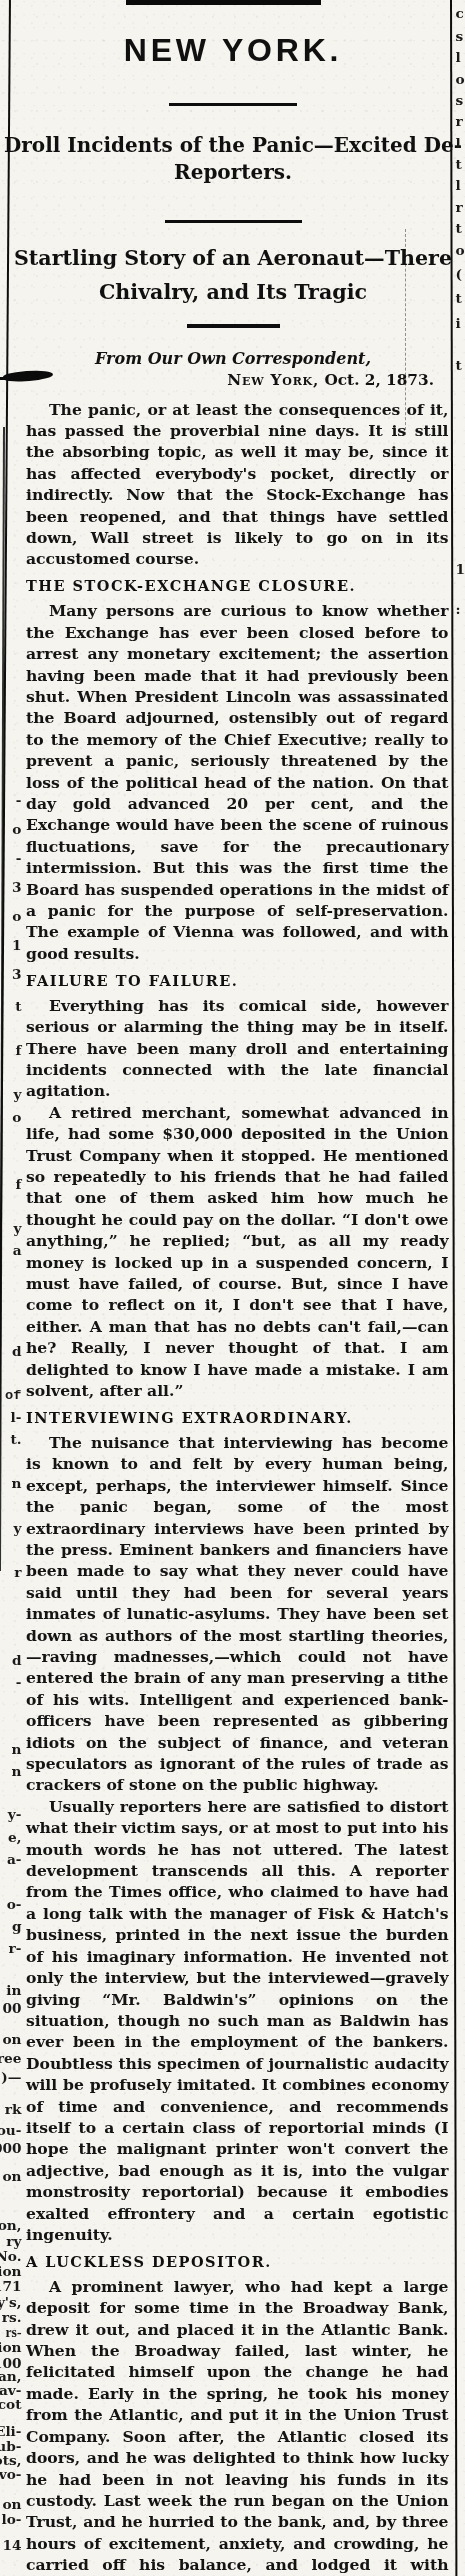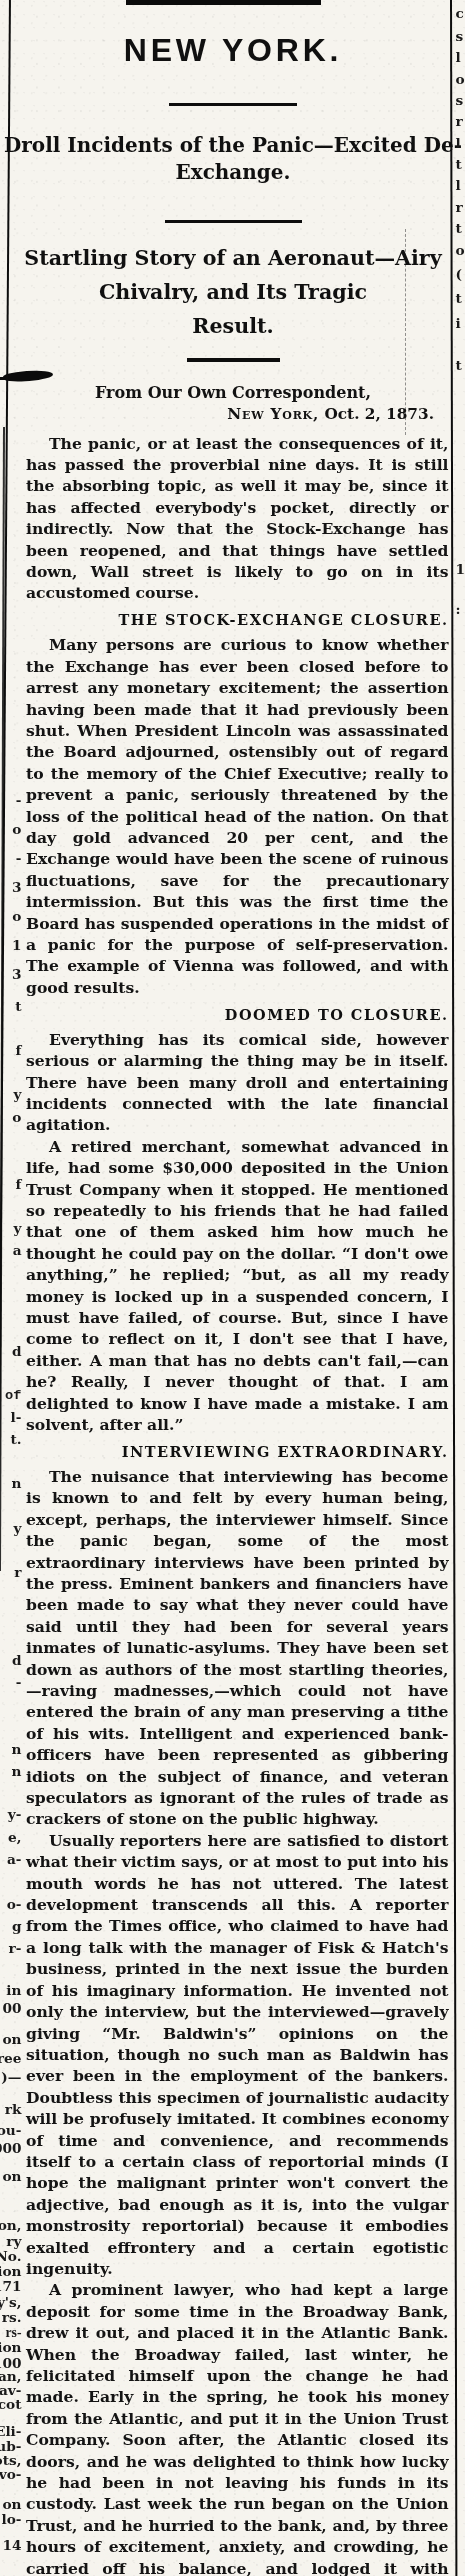--- a/index.html
+++ b/index.html
@@ -30,82 +30,82 @@
   .ink-blot-tail{position:absolute;left:0;top:377px;width:13.7px;height:3.1px;background:#0b0b0b;}
   
   .masthead{padding-top:9.2px;text-align:center;font-family:"Liberation Sans","DejaVu Sans",sans-serif;font-weight:bold;font-size:32px;line-height:38px;letter-spacing:3.8px;color:#101010;}
   .hrule{height:3.1px;background:#0d0d0d;margin:0 auto;}
   .hrule1{width:128px;margin-top:34px;}
   .hrule2{width:137px;margin-top:34px;}
   .hrule3{width:93px;height:3.8px;margin-top:15.3px;}
   .headline1{margin-top:26px;text-align:center;font-weight:bold;font-size:20px;line-height:27px;color:#101010;}
   .headline2{margin-top:18.3px;text-align:center;font-weight:bold;font-size:20.6px;line-height:34px;color:#101010;}
   
-  .credit{margin-top:20px;text-align:center;font-weight:bold;font-size:16px;line-height:21.4px;}
+  .credit{margin-top:20px;text-align:center;font-style:italic;font-weight:bold;font-size:16px;line-height:21.4px;}
   .place-date{text-align:right;padding-right:32px;font-weight:bold;font-size:15.3px;line-height:21.4px;}
   .place-date .sc{font-variant:small-caps;letter-spacing:0.8px;text-align:right;}
   
   .column{margin:7.6px 17.5px 0 26px;}
   .body-para{margin:0;font-size:15.6px;line-height:21.4px;font-weight:bold;text-align:justify;text-indent:23px;color:#141414;}
-  .section-heading{margin:7.6px 0 4.6px 0;text-align:right;font-size:14.5px;line-height:18.3px;font-weight:bold;letter-spacing:1.5px;color:#101010;}
+  .section-heading{margin:7.6px 0 4.6px 0;text-align:left;font-size:14.5px;line-height:18.3px;font-weight:bold;letter-spacing:1.5px;color:#101010;}
   
   .gutter{position:absolute;top:0;height:100%;}
   .gutter-left{left:0;width:23px;}
   .gutter-right{left:454px;width:11.4px;}
   .frag{position:absolute;right:1.5px;white-space:nowrap;font-weight:bold;font-size:13.7px;line-height:15.3px;color:#1a1a1a;font-family:"DejaVu Serif","Liberation Serif",serif;}
   .gutter-right .frag{right:auto;left:1.5px;}
 </style>
 </head>
 <body>
 
 <div class="page">
 
   <div class="top-bar"></div>
 
   <h1 class="masthead">NEW YORK.</h1>
 
   <div class="hrule hrule1"></div>
 
   <div class="headline1">
     <div>Droll Incidents of the Panic—Excited De-</div>
-    <div>Exchange.</div>
+    <div>Reporters.</div>
   </div>
 
   <div class="hrule hrule2"></div>
 
   <div class="headline2">
-    <div>Startling Story of an Aeronaut—Airy</div>
+    <div>Startling Story of an Aeronaut—There</div>
     <div>Chivalry, and Its Tragic</div>
-    <div>Result.</div>
   </div>
 
   <div class="hrule hrule3"></div>
 
   <div class="ink-blot"></div>
   <div class="ink-blot-tail"></div>
 
   <div class="credit">From Our Own Correspondent,</div>
   <div class="place-date">
     <span class="sc">New York,</span><span> Oct. 2, 1873.</span>
   </div>
 
   <div class="column">
     <p class="body-para">The panic, or at least the consequences of it, has passed the proverbial nine days. It is still the absorbing topic, as well it may be, since it has affected everybody's pocket, directly or indirectly. Now that the Stock-Exchange has been reopened, and that things have settled down, Wall street is likely to go on in its accustomed course.</p>
 
     <h3 class="section-heading">THE STOCK-EXCHANGE CLOSURE.</h3>
     <p class="body-para">Many persons are curious to know whether the Exchange has ever been closed before to arrest any monetary excitement; the assertion having been made that it had previously been shut. When President Lincoln was assassinated the Board adjourned, ostensibly out of regard to the memory of the Chief Executive; really to prevent a panic, seriously threatened by the loss of the political head of the nation. On that day gold advanced 20 per cent, and the Exchange would have been the scene of ruinous fluctuations, save for the precautionary intermission. But this was the first time the Board has suspended operations in the midst of a panic for the purpose of self-preservation. The example of Vienna was followed, and with good results.</p>
 
-    <h3 class="section-heading">DOOMED TO CLOSURE.</h3>
+    <h3 class="section-heading">FAILURE TO FAILURE.</h3>
     <p class="body-para">Everything has its comical side, however serious or alarming the thing may be in itself. There have been many droll and entertaining incidents connected with the late financial agitation.</p>
     <p class="body-para">A retired merchant, somewhat advanced in life, had some $30,000 deposited in the Union Trust Company when it stopped. He mentioned so repeatedly to his friends that he had failed that one of them asked him how much he thought he could pay on the dollar. “I don't owe anything,” he replied; “but, as all my ready money is locked up in a suspended concern, I must have failed, of course. But, since I have come to reflect on it, I don't see that I have, either. A man that has no debts can't fail,—can he? Really, I never thought of that. I am delighted to know I have made a mistake. I am solvent, after all.”</p>
 
     <h3 class="section-heading">INTERVIEWING EXTRAORDINARY.</h3>
     <p class="body-para">The nuisance that interviewing has become is known to and felt by every human being, except, perhaps, the interviewer himself. Since the panic began, some of the most extraordinary interviews have been printed by the press. Eminent bankers and financiers have been made to say what they never could have said until they had been for several years inmates of lunatic-asylums. They have been set down as authors of the most startling theories,—raving madnesses,—which could not have entered the brain of any man preserving a tithe of his wits. Intelligent and experienced bank-officers have been represented as gibbering idiots on the subject of finance, and veteran speculators as ignorant of the rules of trade as crackers of stone on the public highway.</p>
     <p class="body-para">Usually reporters here are satisfied to distort what their victim says, or at most to put into his mouth words he has not uttered. The latest development transcends all this. A reporter from the Times office, who claimed to have had a long talk with the manager of Fisk &amp; Hatch's business, printed in the next issue the burden of his imaginary information. He invented not only the interview, but the interviewed—gravely giving “Mr. Baldwin's” opinions on the situation, though no such man as Baldwin has ever been in the employment of the bankers. Doubtless this specimen of journalistic audacity will be profusely imitated. It combines economy of time and convenience, and recommends itself to a certain class of reportorial minds (I hope the malignant printer won't convert the adjective, bad enough as it is, into the vulgar monstrosity reportorial) because it embodies exalted effrontery and a certain egotistic ingenuity.</p>
 
+    <h3 class="section-heading">A LUCKLESS DEPOSITOR.</h3>
     <p class="body-para">A prominent lawyer, who had kept a large deposit for some time in the Broadway Bank, drew it out, and placed it in the Atlantic Bank. When the Broadway failed, last winter, he felicitated himself upon the change he had made. Early in the spring, he took his money from the Atlantic, and put it in the Union Trust Company. Soon after, the Atlantic closed its doors, and he was delighted to think how lucky he had been in not leaving his funds in its custody. Last week the run began on the Union Trust, and he hurried to the bank, and, by three hours of excitement, anxiety, and crowding, he carried off his balance, and lodged it with Howes &amp; Macy. There he felt confident it would be safe, and was confounded on learning that they had also suspended. He is now of opinion that it was his destiny to have his money in some failing banking-house, and that, if he had changed it a hundred times, the ultimate result would have been the same.</p>
 
   </div>
 
   <div class="gutter gutter-left">
       <span class="frag" style="top: 793px;">-</span>
       <span class="frag" style="top: 822px;">o</span>
       <span class="frag" style="top: 851px;">-</span>
       <span class="frag" style="top: 880px;">3</span>
       <span class="frag" style="top: 909px;">o</span>

